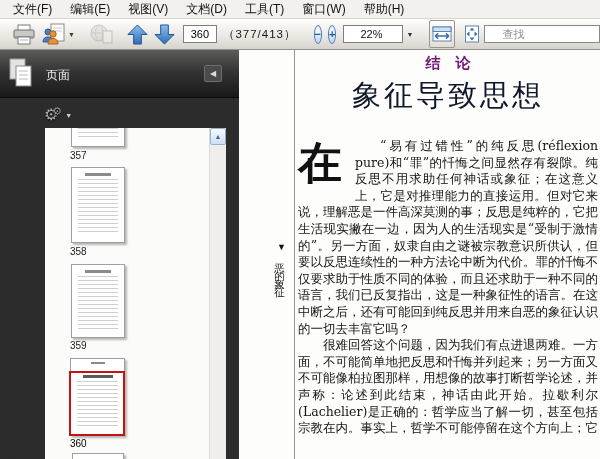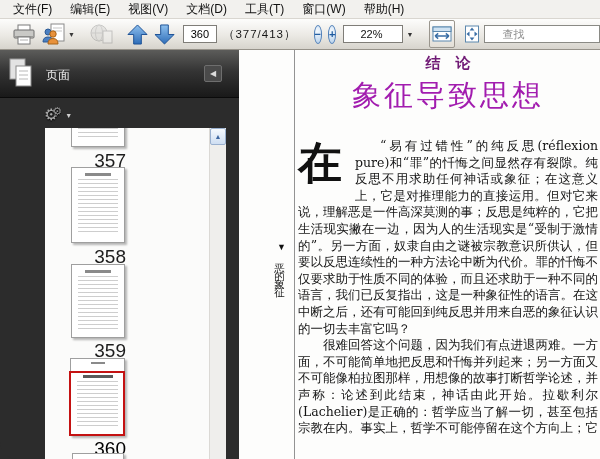--- a/index.html
+++ b/index.html
@@ -48,34 +48,34 @@
   #pages-icon{position:absolute;left:8px;top:8px;}
   #gear-btn{position:absolute;left:44px;top:54px;width:34px;height:22px;display:flex;align-items:center;}
   .gear-glyph{font-size:16px;color:#a8a8a8;text-shadow:0 1px 1px #000;line-height:1;}
   .gear-glyph.small{font-size:11px;margin-left:-6px;margin-top:-8px;color:#8e8e8e;}
   #gear-caret{font-size:7px;color:#cfcfcf;margin-left:3px;}
   #thumb-panel{position:absolute;left:45px;top:78px;width:181px;height:331px;background:#fbfbfa;overflow:hidden;}
   .thumb{position:absolute;background:#fff;border:1px solid #9f9f9f;box-shadow:2px 2px 2px rgba(0,0,0,.28);box-sizing:border-box;}
   .tlines{position:absolute;left:6px;right:6px;top:7px;bottom:7px;
           background:repeating-linear-gradient(180deg,#bdbdbd 0 1px,transparent 1px 4px);opacity:.75;}
   .ttitle{position:absolute;left:50%;transform:translateX(-50%);top:5px;width:26px;height:3px;background:#8a8a8a;}
-  .thumb-label{position:absolute;width:56px;text-align:right;font-size:19px;color:#1c1c1c;}
+  .thumb-label{position:absolute;width:56px;text-align:left;font-size:10px;color:#1c1c1c;}
   #view-indicator{position:absolute;left:24px;top:243px;width:56px;height:65px;border:2px solid #c41212;box-sizing:border-box;}
   #sb-scrollbar{position:absolute;right:0;top:0;width:17px;height:331px;background:#efeeec;border-left:1px solid #dbd9d5;box-sizing:border-box;}
   #scroll-up{position:absolute;left:0;top:0;width:16px;height:17px;background:linear-gradient(#f5f9fd,#cfdef2);
              border:1px solid #9ab0cf;border-radius:2px;box-sizing:border-box;display:flex;align-items:center;
              justify-content:center;font-size:7px;color:#3f67a0;}
   
   #docarea{position:absolute;left:239px;top:50px;width:361px;height:409px;background:#fdfdfc;}
   .serif{font-family:"DejaVu Serif","Liberation Serif",serif;}
   #page-rule{position:absolute;left:55px;top:0;width:1px;height:409px;background:#939393;}
   #chapter{position:absolute;left:59px;top:4px;width:300px;text-align:center;
            font-size:15px;font-weight:bold;color:#701a75;}
   #doc-title{position:absolute;left:59px;top:26px;width:300px;text-align:center;
-             font-size:29px;letter-spacing:3px;color:#a21caf;}
+             font-size:29px;letter-spacing:3px;color:#0f172a;}
   #margin-tri{position:absolute;left:38px;top:193px;font-size:9px;color:#111;line-height:1;}
   #margin-label{position:absolute;left:34px;top:205px;writing-mode:vertical-rl;
                 font-size:10.5px;letter-spacing:8px;color:#222;}
   #textblock{position:absolute;left:59px;top:88px;width:300px;font-size:12.5px;line-height:16.6px;
              text-align:justify;color:#141414;}
   #textblock p{margin:0;}
   #textblock p.ind{text-indent:2em;}
   .dropcap{float:left;width:57px;height:50px;font-size:44px;line-height:50px;font-weight:bold;color:#111;}
 </style>
 </head>

